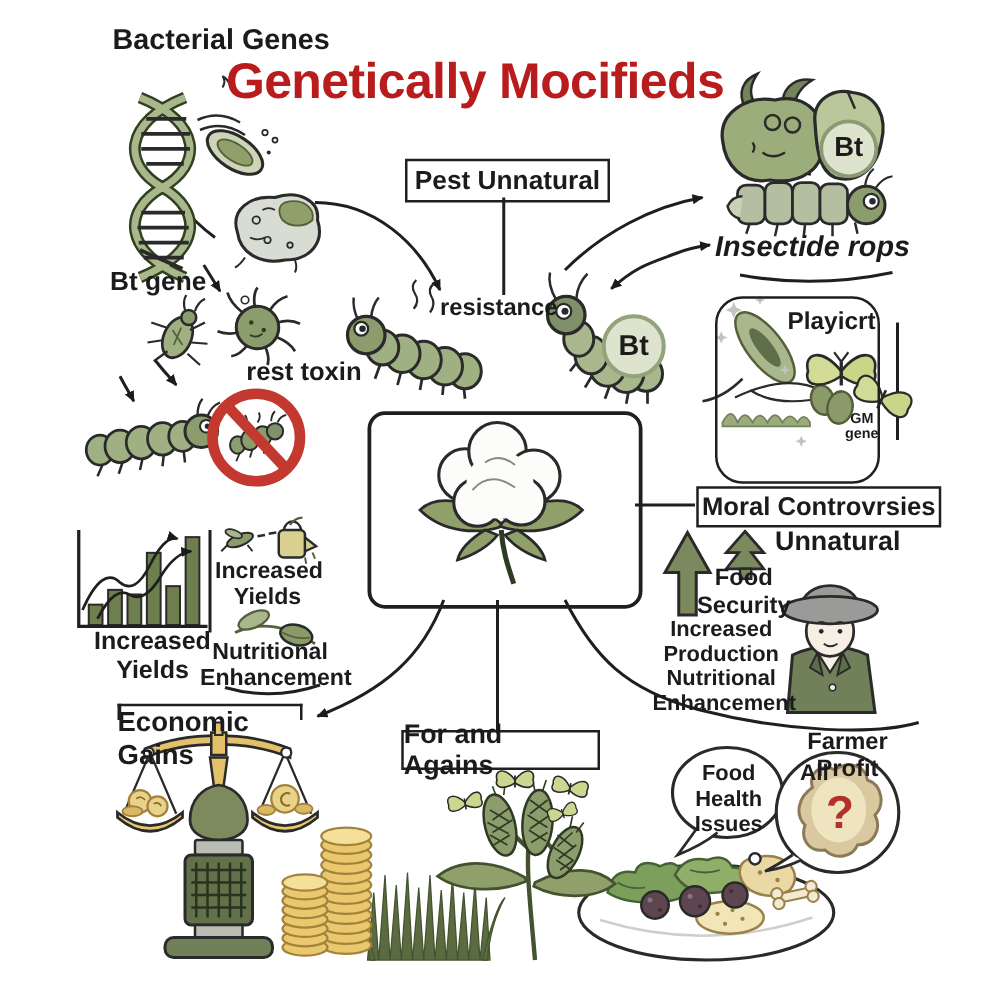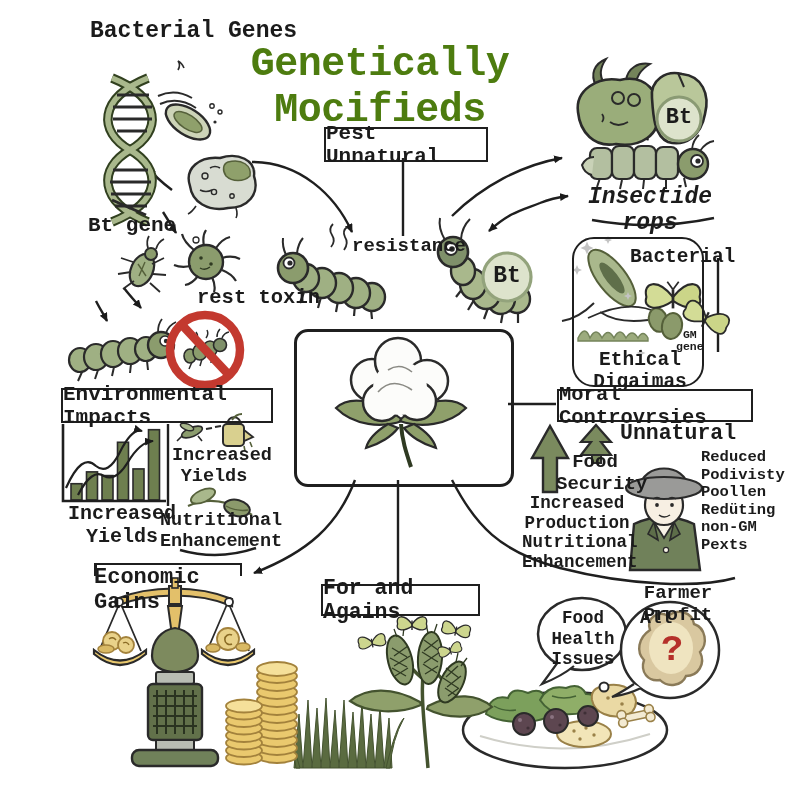--- a/index.html
+++ b/index.html
@@ -1,17 +1,17 @@
 <!DOCTYPE html>
 <html><head>
 <meta charset="utf-8">
 <style>
   html,body{margin:0;padding:0;background:#fff;}
   #canvas{position:relative;width:800px;height:778px;background:#fff;overflow:hidden;
-          font-family:Liberation Mono, monospace;color:#1b1b1b;}
+          font-family:Liberation Sans, sans-serif;color:#1b1b1b;}
   svg{position:absolute;left:0;top:0;}
   .t{position:absolute;font-weight:700;color:#1b1b1b;line-height:1.15;}
   .ctr{text-align:center;}
   .pre{white-space:pre-line;}
   .tbox{position:absolute;border:2.5px solid #1f1f1f;display:flex;align-items:center;
         justify-content:center;font-weight:700;background:transparent;}
   .bracket{position:absolute;border-top:2.5px solid #1f1f1f;display:flex;align-items:flex-start;
         justify-content:center;font-weight:700;}
   .bracket::before,.bracket::after{content:"";position:absolute;top:-2px;width:2.5px;height:13px;background:#1f1f1f;}
   .bracket::before{left:0;} .bracket::after{right:0;}
@@ -424,62 +424,54 @@
   </g>
   <g>
     <ellipse cx="670" cy="650" rx="49" ry="48" fill="#fff" stroke="#2a2a2a" stroke-width="2.5"></ellipse>
     <path d="M 634 684 Q 622 692 612 697 Q 629 694 641 688" fill="#fff" stroke="#2a2a2a" stroke-width="2.2"></path>
     <path d="M 650 630 C 646 618, 658 610, 668 616 C 678 608, 692 612, 694 624 C 706 628, 708 644, 700 652 C 706 664, 698 676, 686 676 C 682 686, 668 688, 660 680 C 648 682, 640 672, 644 660 C 636 652, 638 638, 650 630 Z" fill="#d9c8a0" stroke="#8a7a58" stroke-width="2.4"></path>
     <ellipse cx="671" cy="648" rx="22" ry="26" fill="#efe4c0"></ellipse>
   </g>
 </svg>
 
 <div class="t" style="left:90px;top:18px;font-size:23px;">Bacterial Genes</div>
-<div class="t ctr title" style="left:140px;top:42px;width:480px;font-size:40px;color:#4d7c0f;">Genetically Mocifieds</div>
+<div class="t ctr title" style="left:140px;top:42px;width:480px;font-size:40px;color:#b91c1c;">Genetically Mocifieds</div>
 
 <div class="t" style="left:88px;top:214px;font-size:21px;">Bt gene</div>
 <div class="t" style="left:197px;top:286px;font-size:20.5px;">rest toxin</div>
 
 <div class="tbox" style="left:324px;top:127px;width:160px;height:31px;font-size:21px;">Pest Unnatural</div>
 <div class="t ctr" style="left:352px;top:236px;width:92px;font-size:19px;font-weight:600;">resistance</div>
 <div class="t ctr" style="left:487px;top:263px;width:40px;font-size:23px;font-weight:800;">Bt</div>
 
 <div class="t ctr" style="left:659px;top:105px;width:40px;font-size:22px;font-weight:800;">Bt</div>
 <div class="t ctr" style="left:572px;top:184px;width:156px;font-size:23px;font-style:italic;">Insectide rops</div>
 
 <div class="roundbox" style="left:572px;top:237px;width:128px;height:146px;"></div>
-<div class="t" style="left:630px;top:246px;font-size:19.5px;">Bacterial</div>
+<div class="t" style="left:630px;top:246px;font-size:19.5px;">Playicrt</div>
 <div class="t pre" style="left:676px;top:329px;font-size:11.5px;line-height:1.05;text-align:center;">GM
 gene</div>
-<div class="t ctr" style="left:578px;top:349px;width:124px;font-size:19.5px;">Ethical Digaimas</div>
-
-<div class="tbox" style="left:61px;top:388px;width:208px;height:31px;font-size:21px;">Environmental Impacts</div>
+
 <div class="t ctr pre" style="left:64px;top:502px;width:116px;font-size:20px;">Increased
 Yields</div>
 <div class="t ctr pre" style="left:172px;top:446px;width:84px;font-size:18.5px;line-height:1.12;">Increased
 Yields</div>
 <div class="t ctr pre" style="left:160px;top:511px;width:112px;font-size:18.5px;line-height:1.12;">Nutritional
 Enhancement</div>
 
 <div class="roundbox" style="left:294px;top:329px;width:214px;height:152px;border-width:3px;border-radius:14px;"></div>
 
 <div class="tbox" style="left:557px;top:389px;width:192px;height:29px;font-size:20.5px;">Moral Controvrsies</div>
 <div class="t" style="left:620px;top:421px;font-size:21.5px;">Unnatural</div>
 <div class="t ctr pre" style="left:556px;top:452px;width:78px;font-size:19px;line-height:1.14;">Food
 Security</div>
 <div class="t ctr pre" style="left:522px;top:494px;width:110px;font-size:17.5px;line-height:1.12;">Increased
 Production
 Nutritional
 Enhancement</div>
-<div class="t pre" style="left:701px;top:449px;font-size:15.5px;line-height:1.13;">Reduced
-Podivisty
-Poollen
-Redüting
-non-GM
-Pexts</div>
 <div class="t ctr" style="left:628px;top:559px;width:100px;font-size:19px;margin-top:24px;">Farmer Profit</div>
 
 <div class="bracket" style="left:94px;top:563px;width:148px;height:30px;font-size:22px;">Economic Gains</div>
 
 <div class="tbox" style="left:321px;top:584px;width:155px;height:28px;font-size:21.5px;">For and Agains</div>
 
 <div class="t ctr pre" style="left:540px;top:608px;width:86px;font-size:17.5px;line-height:1.18;">Food
 Health
 Issues</div>
 <div class="t" style="left:640px;top:608px;font-size:18px;font-weight:600;">All</div>

